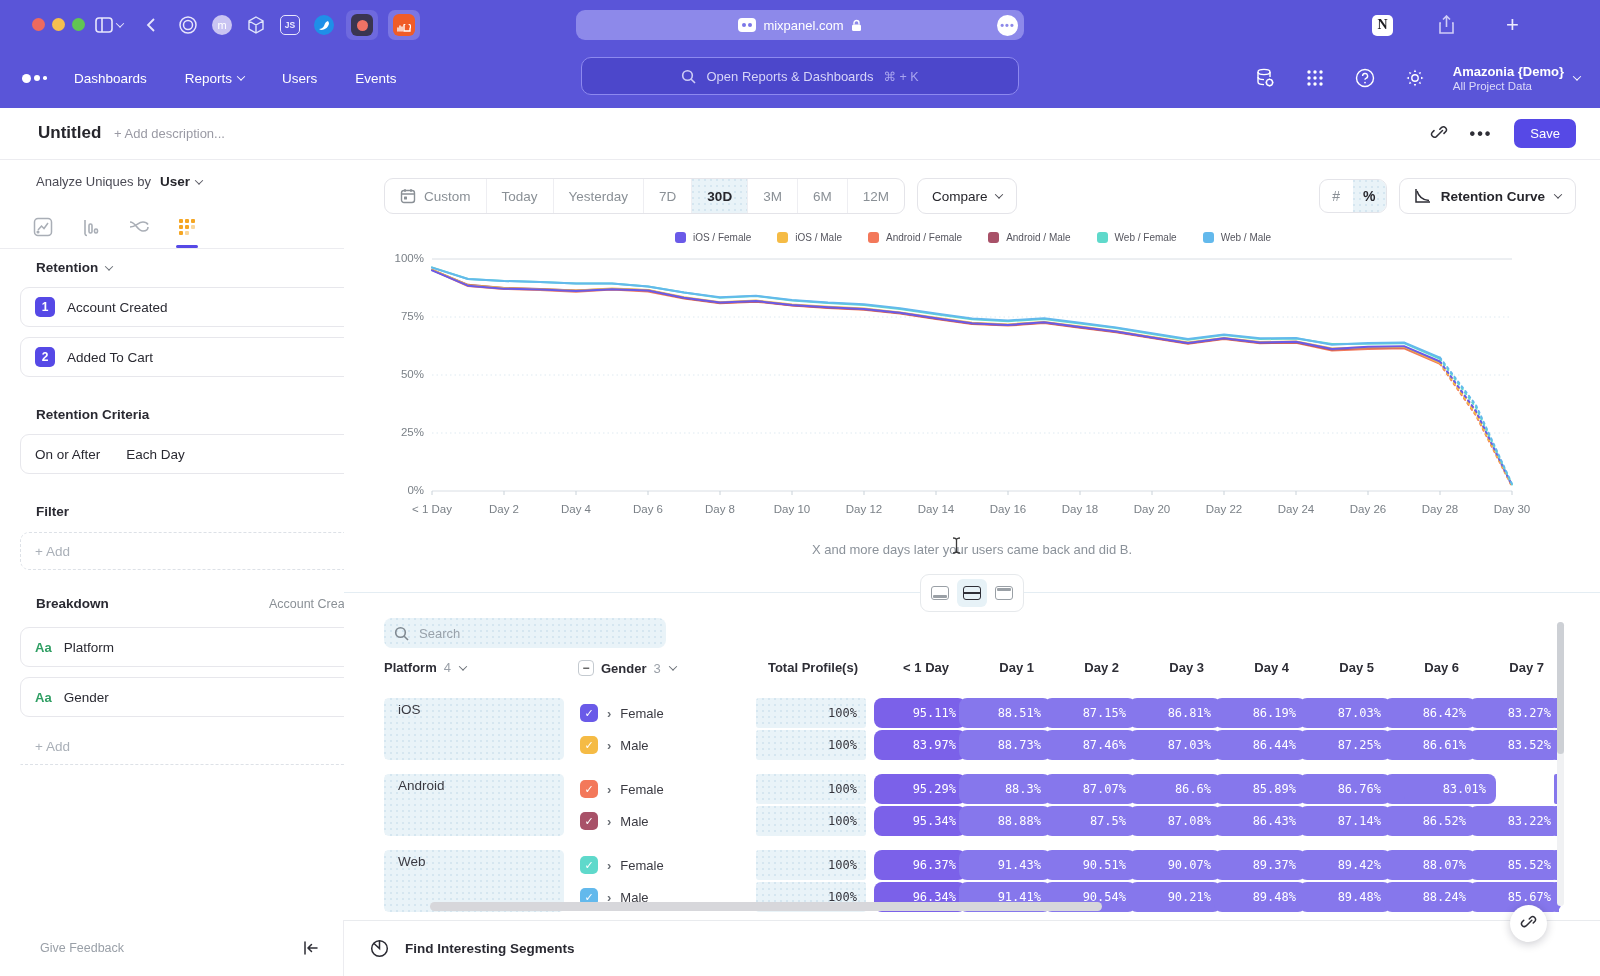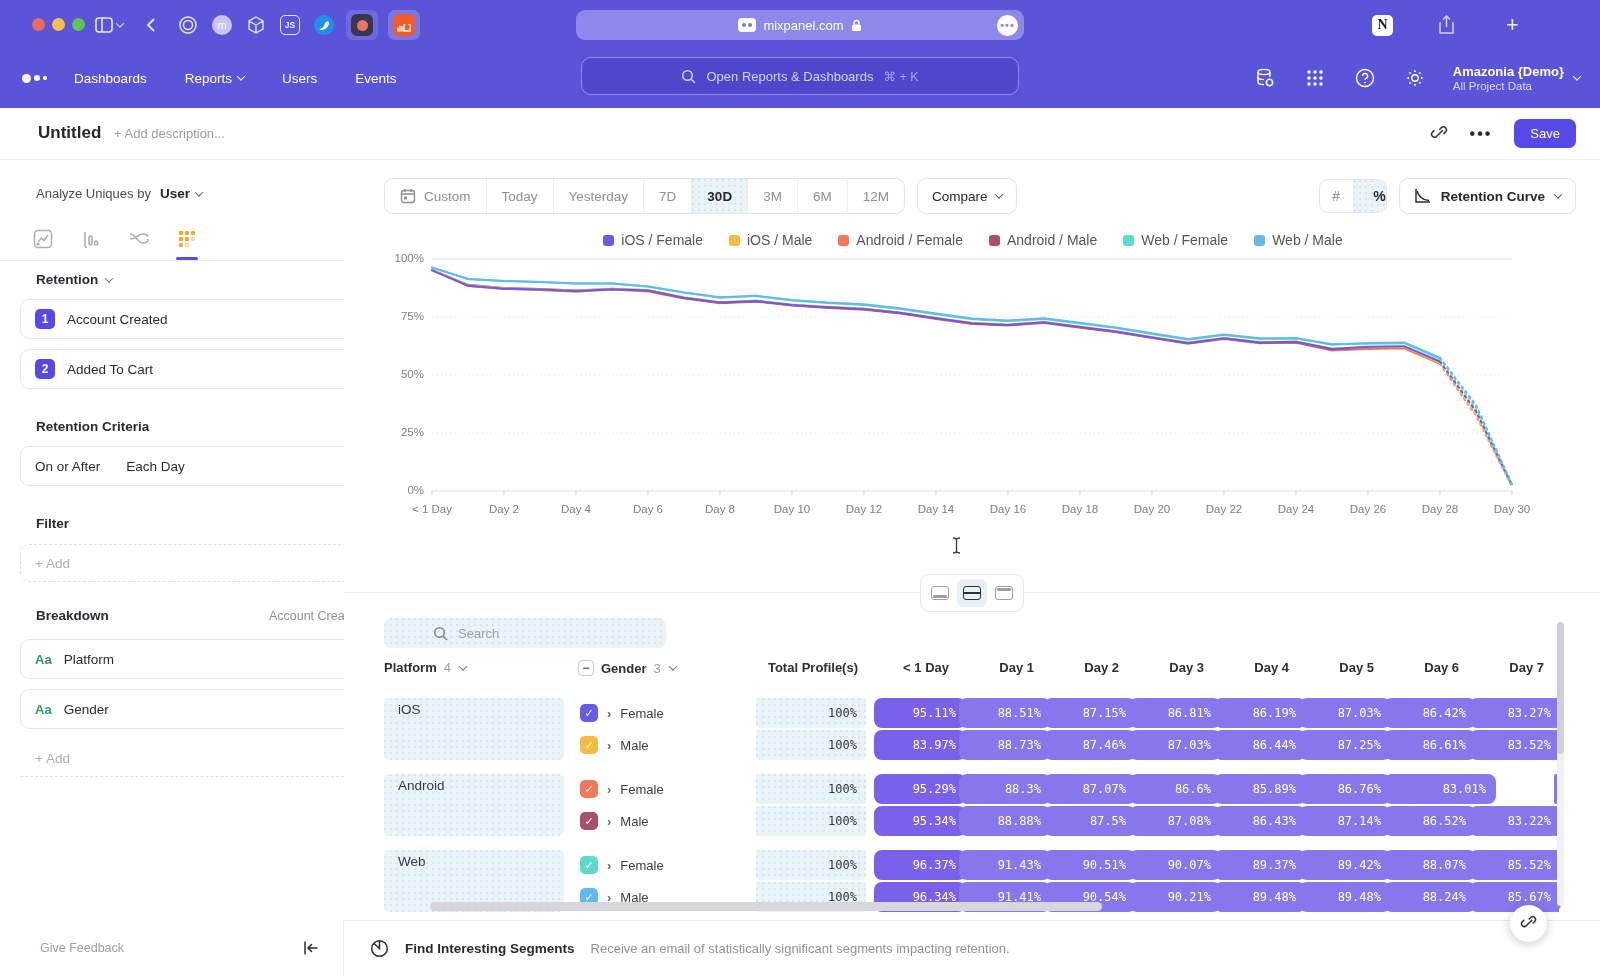--- a/index.html
+++ b/index.html
@@ -35,21 +35,21 @@
   .chev{display:inline-block;width:6px;height:6px;border-right:1.5px solid currentColor;border-bottom:1.5px solid currentColor;
         transform:rotate(45deg) translate(-1px,-1px);}
   
   #titlebar{position:absolute;left:0;top:108px;width:1600px;height:52px;background:#fff;border-bottom:1px solid #ececf0;}
   #rpt-title{position:absolute;left:38px;top:15px;font-size:17px;font-weight:700;color:#26262c;}
   #rpt-desc{position:absolute;left:114px;top:18px;font-size:13px;color:#9a9aa4;}
   #title-actions{position:absolute;right:24px;top:11px;display:flex;align-items:center;gap:22px;}
   #save-btn{background:#5649e6;color:#fff;font-size:13px;border-radius:7px;padding:7px 16px;font-weight:500;}
   .dark-ic{color:#2e2e36;display:flex;align-items:center;}
   
-  #sidebar{position:absolute;left:0;top:172px;width:400px;height:760px;background:#fff;border-right:1px solid #ececf0;}
+  #sidebar{position:absolute;left:0;top:160px;width:400px;height:760px;background:#fff;border-right:1px solid #ececf0;}
   #analyze-row{position:absolute;left:36px;top:14px;display:flex;align-items:center;gap:6px;font-size:13px;color:#4b4b55;}
   #analyze-row b{color:#26262c;font-size:13.5px;font-weight:700;margin-left:3px;}
   #tab-row{position:absolute;left:30px;top:48px;display:flex;gap:22px;align-items:flex-end;height:34px;}
   .sb-tab{width:26px;height:30px;display:flex;align-items:center;justify-content:center;color:#a9aeb6;position:relative;}
   .sb-tab.active{color:#f5a623;}
   .sb-tab.active::after{content:"";position:absolute;left:2px;right:2px;bottom:-6px;height:3px;border-radius:2px;background:#5649e6;}
   #sb-divider{position:absolute;left:0;top:88px;width:100%;border-bottom:1px solid #ececf0;}
   .sb-label{font-size:13.5px;font-weight:700;color:#2a2a32;display:flex;align-items:center;gap:8px;}
   .sb-card{margin:0 20px;height:40px;border:1px solid #e7e7ec;border-radius:9px;display:flex;align-items:center;
            padding:0 12px 0 14px;font-size:13.5px;color:#2a2a32;background:#fff;}
@@ -71,24 +71,24 @@
   .range-btn:last-child{border-right:none;}
   .range-btn.sel{color:#26262c;font-weight:600;}
   #compare-btn{margin-left:12px;height:36px;border:1px solid #e4e4e9;border-radius:9px;display:flex;align-items:center;
                gap:9px;padding:0 14px;font-size:13.5px;color:#26262c;}
   #right-controls{margin-left:auto;display:flex;align-items:center;gap:12px;}
   #unit-toggle{display:flex;border:1px solid #e4e4e9;border-radius:9px;overflow:hidden;height:34px;}
   .unit-btn{width:33px;display:flex;align-items:center;justify-content:center;font-size:14px;color:#8a9096;}
   .unit-btn.sel{color:#26262c;font-weight:600;}
   #view-btn{height:36px;border:1px solid #e4e4e9;border-radius:9px;display:flex;align-items:center;gap:10px;
             padding:0 14px;font-size:13.5px;font-weight:600;color:#26262c;}
-  .hatch{background-color:#e9f3f8;background-image:radial-gradient(circle at 1px 1px,#d5e6f0 1px,transparent 1.4px);background-size:6px 6px;justify-content:flex-end;}
+  .hatch{background-color:#e9f3f8;background-image:radial-gradient(circle at 1px 1px,#d5e6f0 1px,transparent 1.4px);background-size:6px 6px;}
   
   #legend{position:absolute;left:86px;top:72px;width:1086px;display:flex;justify-content:center;gap:26px;}
-  .lg-item{display:flex;align-items:center;gap:7px;font-size:14px;color:#55555e;}
+  .lg-item{display:flex;align-items:center;gap:7px;font-size:10px;color:#55555e;}
   .lg-sw{width:11px;height:11px;border-radius:3px;}
   
   #chart{position:absolute;left:40px;top:95px;width:1132px;height:270px;}
   .ylab{position:absolute;left:0;width:40px;text-align:right;font-size:11.5px;color:#7a8087;}
   #plot{position:absolute;left:46px;top:0;width:1086px;height:240px;}
   #xlabels{position:absolute;left:46px;top:248px;width:1086px;height:16px;}
   .xlab{position:absolute;width:80px;text-align:center;font-size:11.5px;color:#7a8087;}
   #caption{position:absolute;left:0;top:382px;width:100%;text-align:center;font-size:13px;color:#8b929a;}
   #ibeam{position:absolute;left:608px;top:377px;color:#444;}
   
@@ -547,20 +547,21 @@
           <span class="xlab" style="left: 610px;">Day 18</span>
           <span class="xlab" style="left: 682px;">Day 20</span>
           <span class="xlab" style="left: 754px;">Day 22</span>
           <span class="xlab" style="left: 826px;">Day 24</span>
           <span class="xlab" style="left: 898px;">Day 26</span>
           <span class="xlab" style="left: 970px;">Day 28</span>
           <span class="xlab" style="left: 1042px;">Day 30</span>
         </div>
     </div>
 
+    <div id="caption">X and more days later your users came back and did B.</div>
     <span id="ibeam">
       <svg width="9" height="17" viewBox="0 0 9 17" fill="none" stroke="#3a3a3a" stroke-width="1.3">
           <path d="M1 1 C3 1 4.5 1.8 4.5 3 C4.5 1.8 6 1 8 1 M4.5 3 V14 M1 16 C3 16 4.5 15.2 4.5 14 C4.5 15.2 6 16 8 16"></path>
         </svg>
     </span>
 
     <div id="split-divider"></div>
     <div id="layout-toggle">
       <span class="lt-cell">
           <span class="lt-ic bottom"></span>
@@ -700,21 +701,20 @@
       </div>
     <div id="hscroll"></div>
   </div>
 
   <div id="footer">
     <svg width="19" height="19" viewBox="0 0 19 19" fill="none" stroke="#2a2a32" stroke-width="1.5">
         <circle cx="9.5" cy="9.5" r="7.8"></circle>
         <path d="M9.5 1.7 V9.5 L4 4.5"></path>
       </svg>
     <span class="f-title">Find Interesting Segments</span>
-    <span class="f-desc">Receive an email of statistically significant segments impacting retention.</span>
   </div>
 
   <span id="link-fab">
     <svg width="17" height="17" viewBox="0 0 18 18" fill="none" stroke="#2e2e36" stroke-width="1.6" stroke-linecap="round">
         <path d="M7.5 10.5 L12.5 5.5 M9.8 4.2 L11.6 2.4 a3 3 0 0 1 4.2 4.2 L14 8.4 M8.2 9.8 L6.4 11.6 a3 3 0 0 1 -4.2 -4.2 L4 5.6"></path>
       </svg>
   </span>
   <div id="vscroll">
       <i></i>
     </div>

